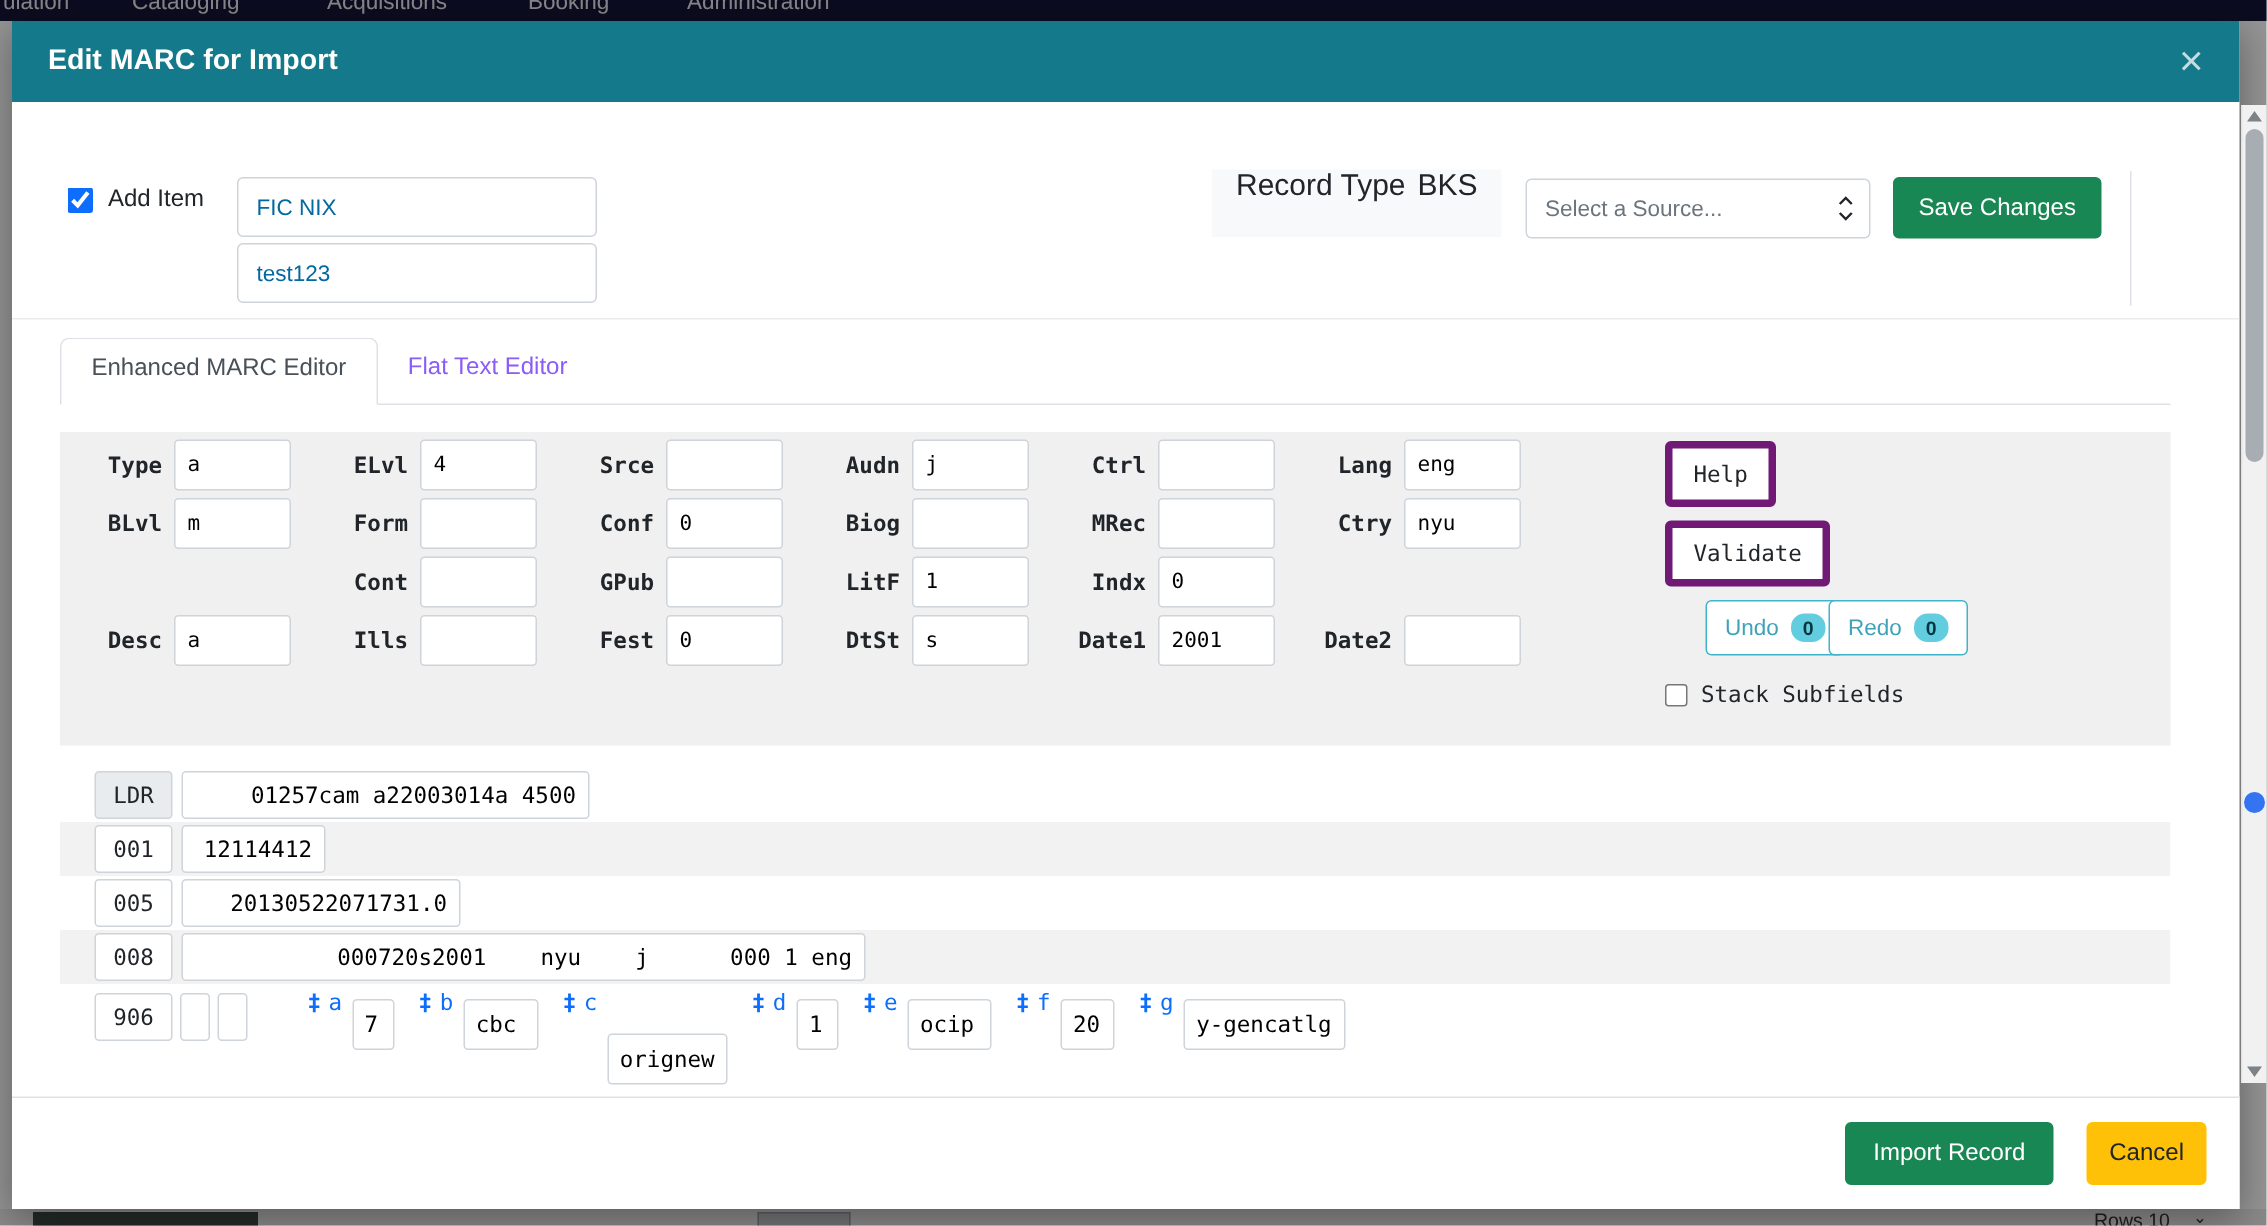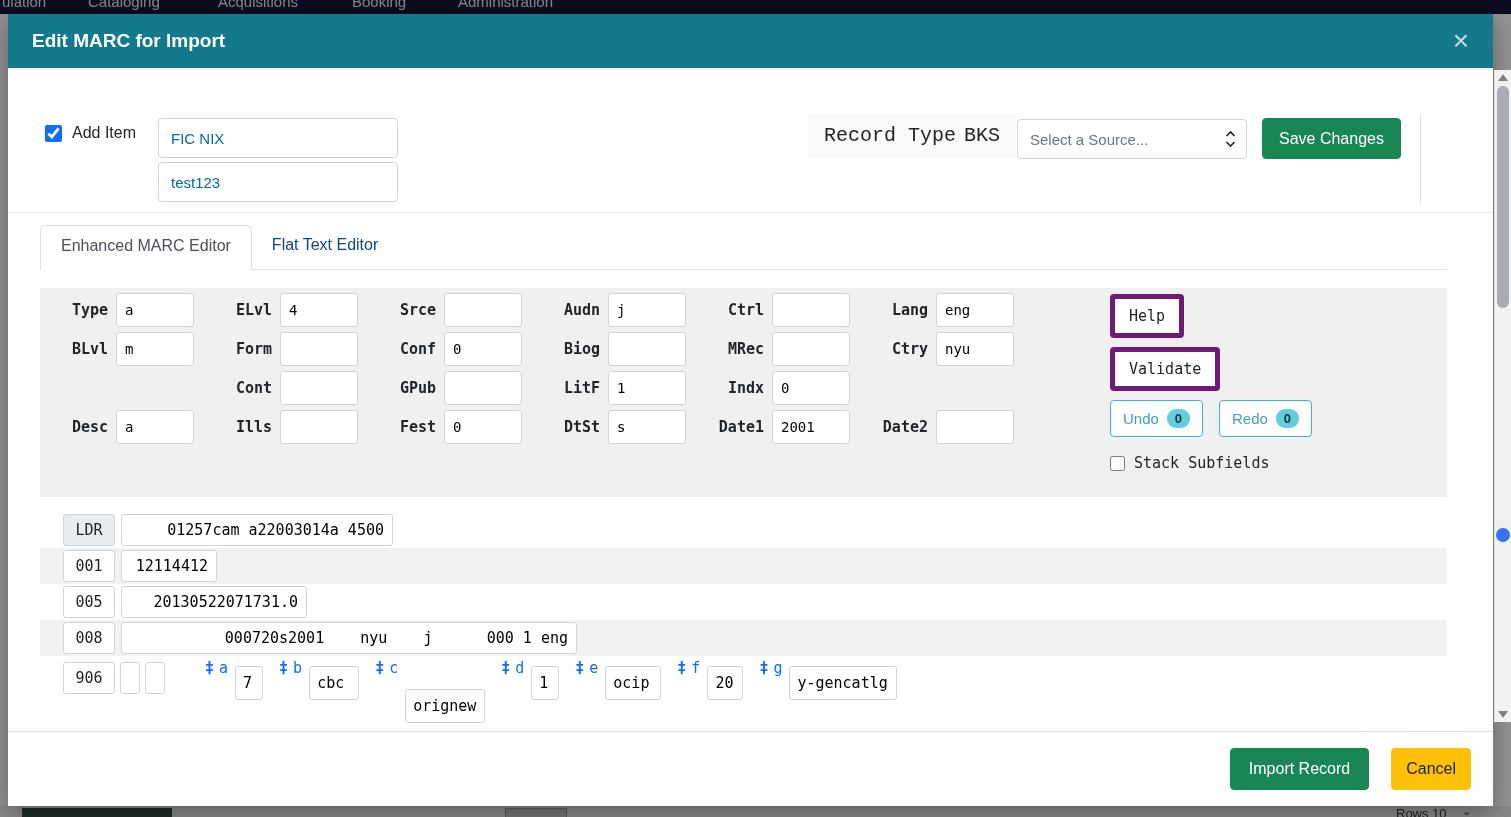--- a/index.html
+++ b/index.html
@@ -22,33 +22,33 @@
   .modal-close { color:rgba(255,255,255,0.75); font-size:28px; line-height:28px; cursor:pointer; background:none; border:none; }
 
   .modal-body { position:absolute; left:0; top:54px; right:0; bottom:75px; overflow:hidden; }
 
   
   .chk-wrap { position:absolute; left:37px; top:56px; display:flex; align-items:center; gap:10px; }
   .chk-wrap input { width:17px; height:17px; accent-color:#0d6efd; }
   .chk-label { font-size:16px; color:#212529; }
   .stack-inputs { position:absolute; left:150px; top:50px; display:flex; flex-direction:column; gap:4px; }
   .txt-input { width:240px; height:40px; border:1px solid #ced4da; border-radius:4px; font-size:15px; padding:0 12px; color:#0369a1; font-family:"Liberation Sans", sans-serif; }
-  .record-type { position:absolute; left:800px; top:45px; height:45px; background:#f8f9fa; display:flex; align-items:center; gap:8px; padding:0 16px; font-size:20px; font-weight:500; color:#212529;font-family:Liberation Mono, monospace; }
+  .record-type { position:absolute; left:800px; top:45px; height:45px; background:#f8f9fa; display:flex; align-items:flex-start; gap:8px; padding:0 16px; font-size:20px; font-weight:500; color:#212529; }
   .source-select { position:absolute; left:1009px; top:51px; width:230px; height:40px; border:1px solid #ced4da; border-radius:4px; display:flex; align-items:center; justify-content:space-between; padding:0 10px 0 12px; cursor:pointer; background:#fff; }
   .source-select .ph { color:#6c757d; font-size:15px; }
   .btn { border-radius:4px; font-size:16px; cursor:pointer; font-family:"Liberation Sans", sans-serif; }
   .btn-save { position:absolute; left:1254px; top:50px; height:41px; padding:0 16px; background:#198754; border:1px solid #198754; color:#fff; }
   .v-sep { position:absolute; left:1412px; top:46px; height:90px; width:1px; background:#dee2e6; }
   .top-divider { position:absolute; left:0; top:144px; right:0; height:1px; background:#e9ecef; }
 
   
   .tabs { position:absolute; left:32px; top:157px; width:1407px; height:45px; display:flex; border-bottom:1px solid #dee2e6; }
   .tab { padding:11px 20px; font-size:16px; cursor:pointer; white-space:nowrap; }
   .tab.active { border:1px solid #dee2e6; border-bottom:1px solid #fff; border-radius:6px 6px 0 0; color:#495057; margin-bottom:-1px; background:#fff; }
-  .tab.inactive { color:#0c4a6e; }
+  .tab.inactive { color:#8b5cf6; }
 
   
   .ff-panel { position:absolute; left:32px; top:220px; width:1407px; height:209px; background:#f0f0f0; padding:5px 0 0 22px; }
   .ff-grid { display:grid; grid-template-columns:repeat(6, max-content); column-gap:32px; row-gap:5px; }
   .ff-cell { display:flex; align-items:center; gap:8px; height:34px; }
   .ff-label { font-family:"DejaVu Sans Mono", monospace; font-weight:bold; font-size:15px; color:#212529; min-width:46px; text-align:right; }
   .ff-input { width:78px; height:34px; border:1px solid #ced4da; border-radius:3px; background:#fff; font-family:"DejaVu Sans Mono", monospace; font-size:14px; padding:0 8px; }
   .btn-outline-dark { position:absolute; background:#fff; border:5px solid #701a75; color:#212529; font-family:"DejaVu Sans Mono", monospace; font-size:15px; padding:8px 14px; border-radius:4px; cursor:pointer; }
   .btn-outline-info { position:absolute; background:#fff; border:1px solid #3fb4cc; color:#3fa3b8; font-family:"Liberation Sans", sans-serif; font-size:15px; padding:8px 12px; border-radius:4px; cursor:pointer; display:flex; align-items:center; gap:8px; }
   .badge { background:#63cde0; color:#05353f; font-size:13px; font-weight:bold; border-radius:9px; padding:2px 8px; }
@@ -232,21 +232,21 @@
             <input class="ff-input" value="2001" style="">
           </div>
         <div class="ff-cell" style="grid-row:4;grid-column:6">
             <span class="ff-label">Date2</span>
             <input class="ff-input" value="" style="">
           </div>
       </div>
 
       <button class="btn-outline-dark" style="left:1070px;top:6px">Help</button>
       <button class="btn-outline-dark" style="left:1070px;top:59px">Validate</button>
-      <button class="btn-outline-info" style="left:1070px;top:112px">
+      <button class="btn-outline-info" style="left:1097px;top:112px">
         <span>Undo</span>
         <span class="badge">0</span>
       </button>
       <button class="btn-outline-info" style="left:1179px;top:112px">
         <span>Redo</span>
         <span class="badge">0</span>
       </button>
       <label class="stack-chk">
         <input type="checkbox" style="">
         <span>Stack Subfields</span>

